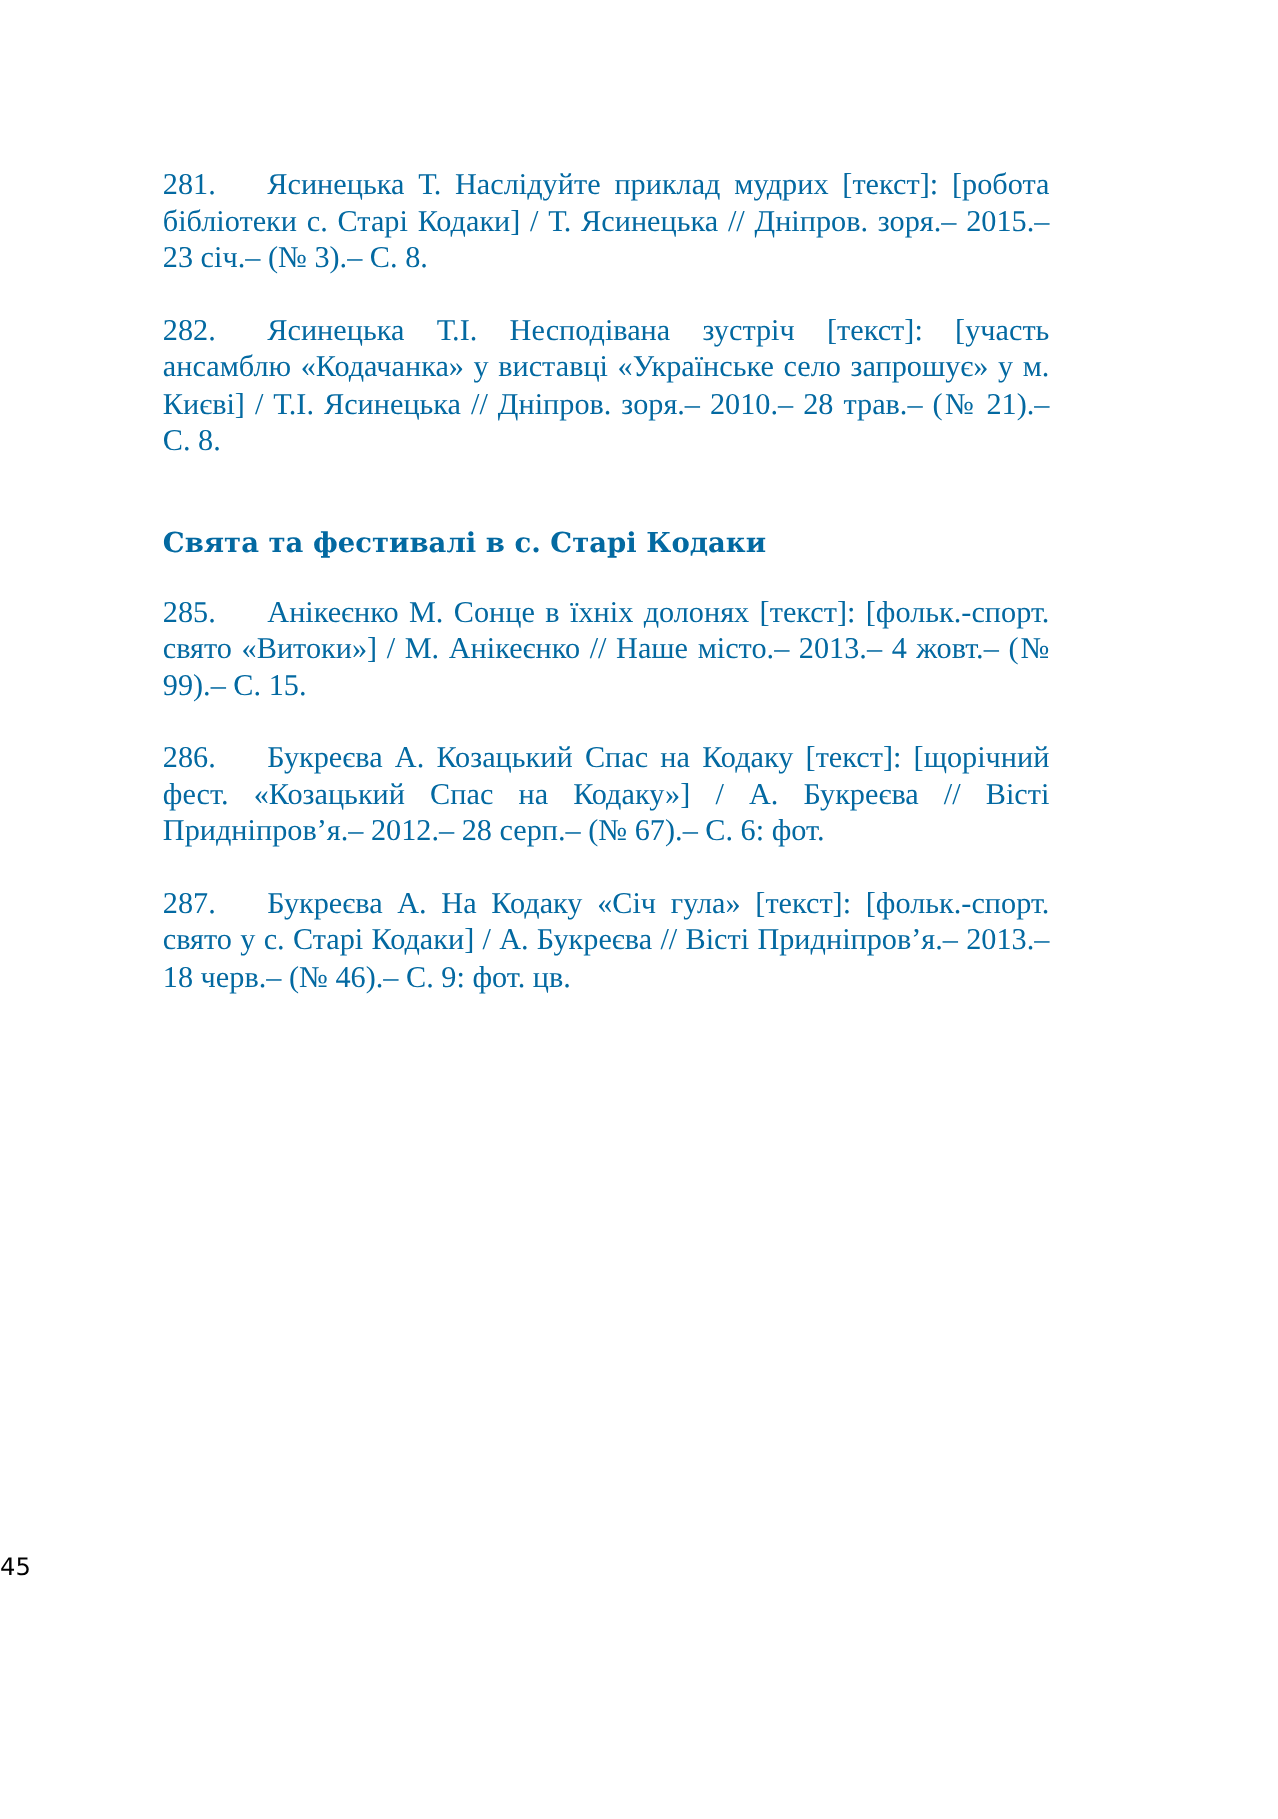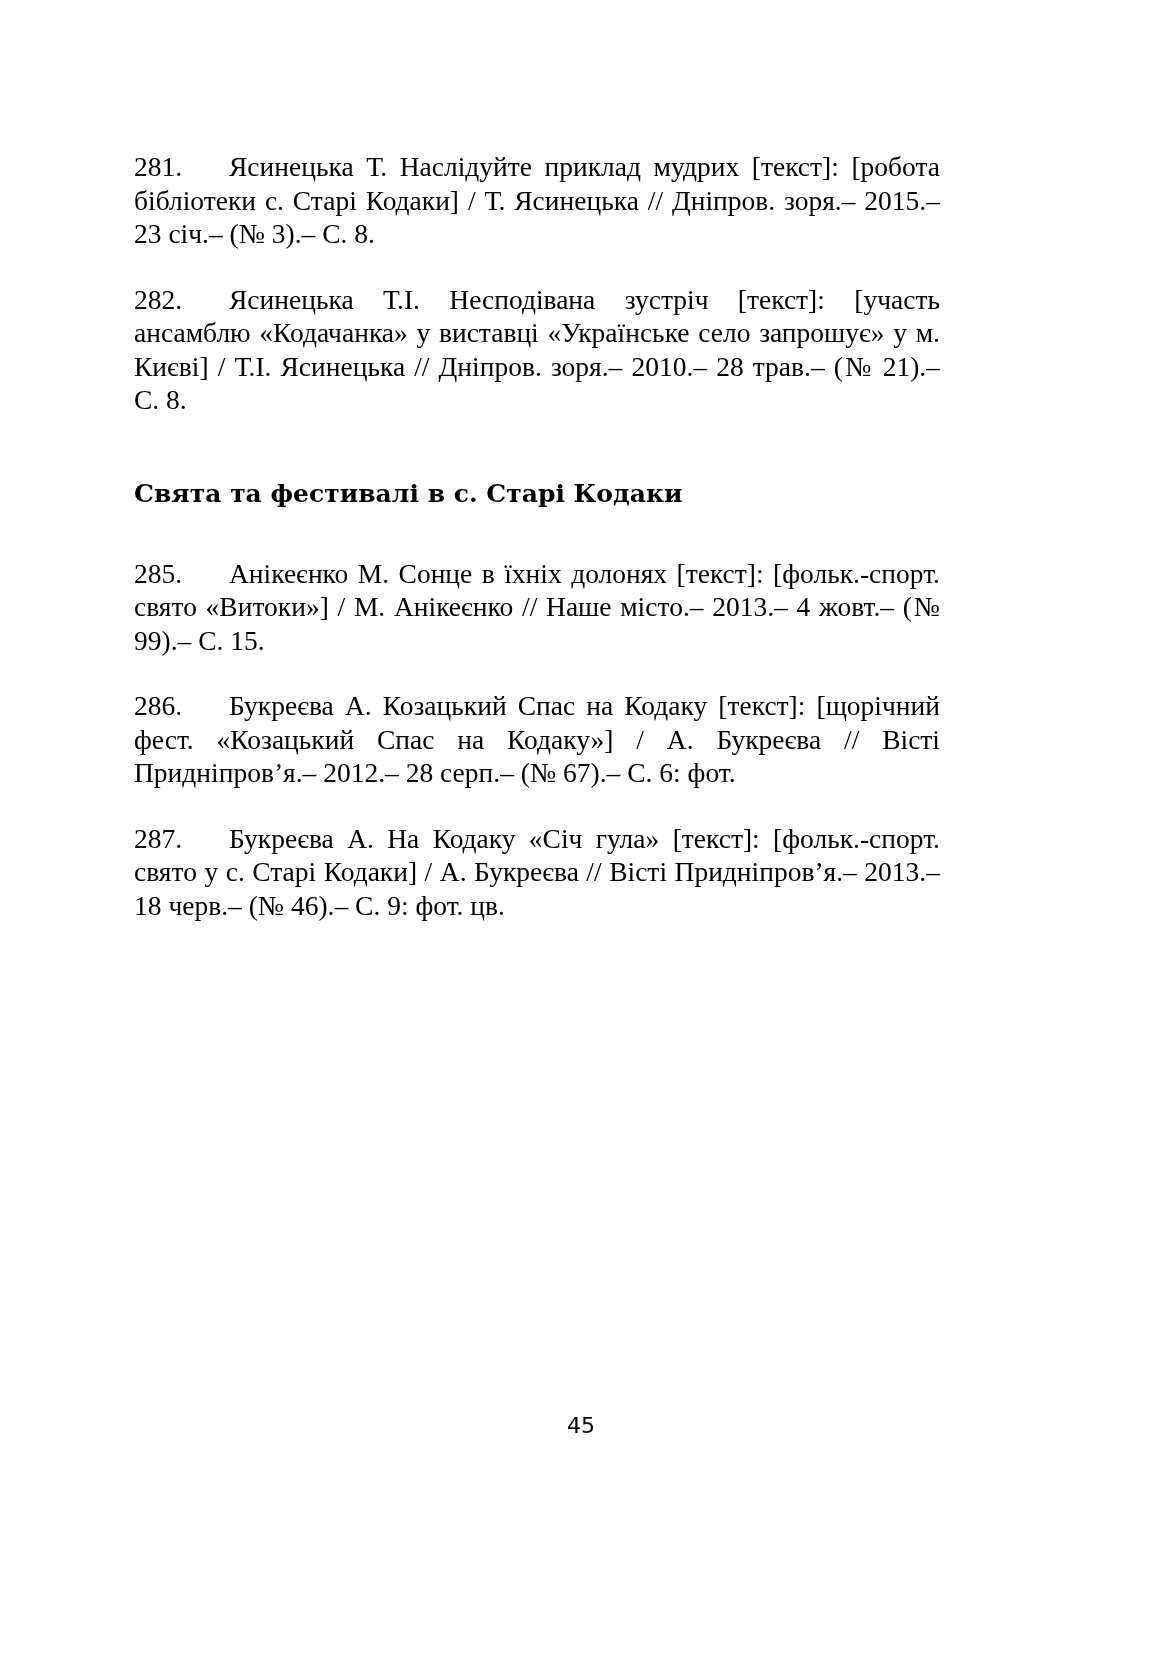--- a/index.html
+++ b/index.html
@@ -1,47 +1,47 @@
 <!DOCTYPE html>
 <html><head>
   <meta charset="utf-8">
   <style>
     html, body { margin: 0; padding: 0; background: #ffffff; }
     body { width: 1162px; height: 1654px; position: relative; overflow: hidden; }
     .page {
       position: absolute;
-      left: 134px;
+      left: 148px;
       top: 150px;
       width: 806px;
       font-family: "Liberation Serif", serif;
       font-size: 27.5px;
       line-height: 33.5px;
-      color: #000000;
+      color: #0369a1;
     }
     .entry {
       text-align: justify;
       margin: 0 0 32px 0;
     }
     .entry .num {
       display: inline-block;
       width: 95px;
     }
     .section-title {
       font-family: "DejaVu Serif", serif;
       font-weight: bold;
       font-size: 25px;
       line-height: 34px;
-      margin: 60px 0 46px 0;
+      margin: 60px 0 28px 0;
     }
     .page-number {
       position: absolute;
       left: 0;
       width: 1162px;
       top: 1413px;
-      text-align: center;
+      text-align: left;
       font-family: "DejaVu Sans", sans-serif;
       font-size: 22px;
       color: #000000;
     }
   </style>
 </head>
 <body>
 
 <div class="page">
   <p class="entry">

